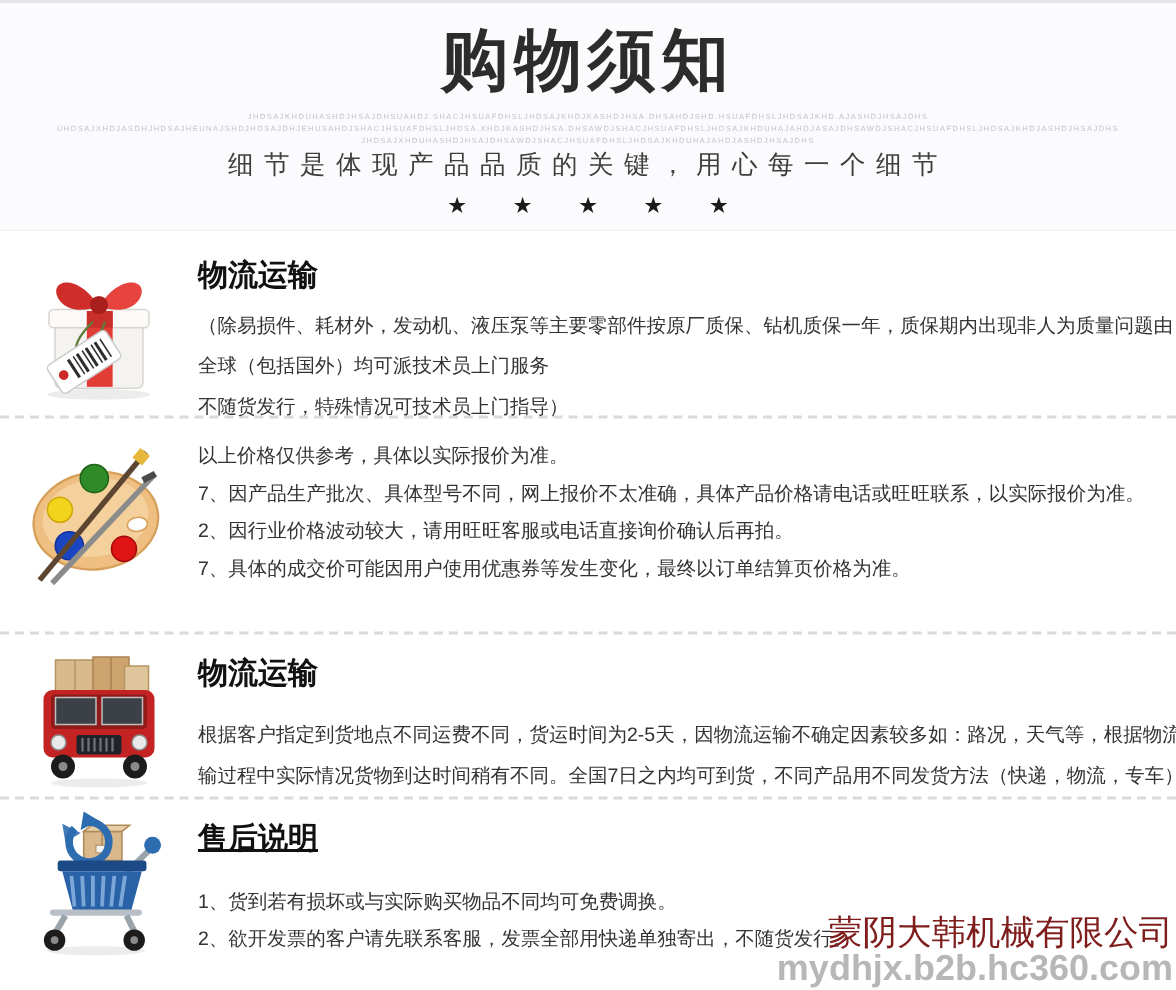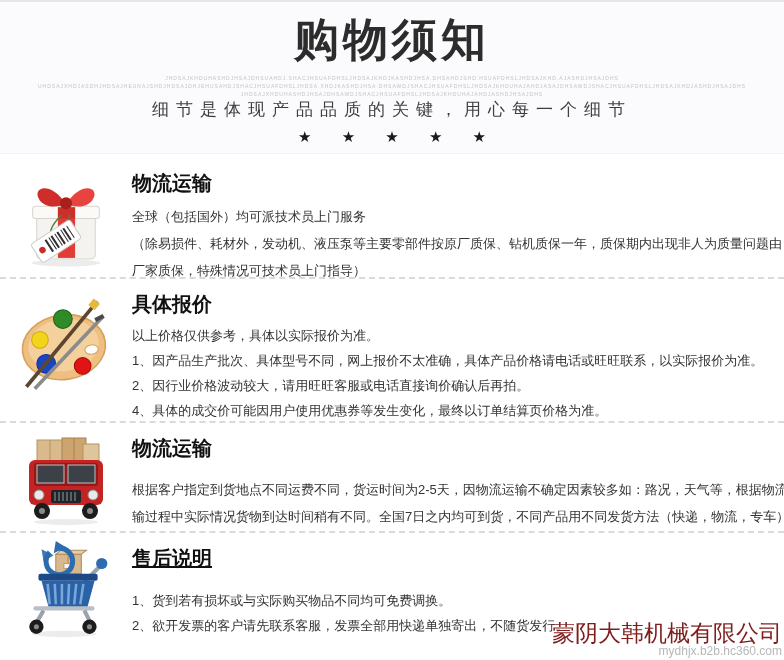--- a/index.html
+++ b/index.html
@@ -46,21 +46,21 @@
 
   .sec-4 { height:127px; }
   .sec-4 .icon-col { padding-top:6px; }
   .sec-4 .text-col { padding-top:12px; }
   .sec-4 .sec-title { margin-bottom:16px;text-decoration:underline; }
   .sec-4 .sec-line { line-height:25px; }
 
   
   .watermark { position:absolute; right:2px; bottom:2px; text-align:right; line-height:1.05; }
   .wm-company { font-size:23px; color:#7f1d1d; }
-  .wm-site { font-size:12px; color:#b7b7b7; }
+  .wm-site { font-size:24px; color:#b7b7b7;font-weight:bold; }
 </style>
 </head>
 <body>
 
 <div class="page">
 
   <div class="header">
     <div class="main-title">购物须知</div>
     <div class="noise">
       <div class="noise-line noise-1">JHDSAJKHDUHASHDJHSAJDHSUAHDJ.SHACJHSUAFDHSLJHDSAJKHDJKASHDJHSA.DHSAHDJSHD.HSUAFDHSLJHDSAJKHD.AJASHDJHSAJDHS</div>
@@ -95,23 +95,23 @@
             <line x1="41" y1="61" x2="41" y2="75" stroke-width="2"></line>
             <line x1="45" y1="61" x2="45" y2="75" stroke-width="1"></line>
             <line x1="48" y1="61" x2="48" y2="75" stroke-width="2"></line>
             <line x1="52" y1="61" x2="52" y2="75" stroke-width="1"></line>
           </g>
         </g>
       </svg>
     </div>
     <div class="text-col">
       <div class="sec-title">物流运输</div>
+      <div class="sec-line">（除易损件、耗材外，发动机、液压泵等主要零部件按原厂质保、钻机质保一年，质保期内出现非人为质量问题由</div>
       <div class="sec-line">全球（包括国外）均可派技术员上门服务</div>
-      <div class="sec-line">（除易损件、耗材外，发动机、液压泵等主要零部件按原厂质保、钻机质保一年，质保期内出现非人为质量问题由</div>
-      <div class="sec-line">厂家质保，特殊情况可技术员上门指导）</div>
+      <div class="sec-line">不随货发行，特殊情况可技术员上门指导）</div>
     </div>
   </div>
 
   <div class="section sec-2 sec-sep">
     <div class="icon-col">
       <svg width="96" height="100" viewBox="0 0 92 96">
         <g transform="rotate(-8 44 52)">
           <ellipse cx="44" cy="52" rx="40" ry="31" fill="#efbf82" stroke="#d6a05a" stroke-width="1.5"></ellipse>
           <ellipse cx="44" cy="50" rx="34" ry="25" fill="#f6d5a6" opacity="0.75"></ellipse>
           <ellipse cx="70" cy="58" rx="6.5" ry="4.5" fill="#fdfdfd" stroke="#d6a05a"></ellipse>
@@ -120,25 +120,24 @@
         <circle cx="43" cy="25" r="9" fill="#2f8a28" stroke="#1d6418"></circle>
         <circle cx="27" cy="68" r="9" fill="#1a46c4" stroke="#10309a"></circle>
         <circle cx="62" cy="70" r="8" fill="#e01414" stroke="#a50d0d"></circle>
         <line x1="8" y1="90" x2="76" y2="8" stroke="#5c4632" stroke-width="3.5"></line>
         <rect x="69" y="7" width="8" height="8" transform="rotate(40 73 11)" fill="#e6b93c"></rect>
         <line x1="16" y1="92" x2="82" y2="22" stroke="#8b8b8b" stroke-width="3.5"></line>
         <line x1="74" y1="26" x2="82" y2="22" stroke="#4a4a4a" stroke-width="4"></line>
       </svg>
     </div>
     <div class="text-col">
-      <div class="sec-title">具体报价</div>
       <div class="sec-line">以上价格仅供参考，具体以实际报价为准。</div>
-      <div class="sec-line">1、因产品生产批次、具体型号不同，网上报价不太准确，具体产品价格请电话或旺旺联系，以实际报价为准。</div>
+      <div class="sec-line">7、因产品生产批次、具体型号不同，网上报价不太准确，具体产品价格请电话或旺旺联系，以实际报价为准。</div>
       <div class="sec-line">2、因行业价格波动较大，请用旺旺客服或电话直接询价确认后再拍。</div>
-      <div class="sec-line">4、具体的成交价可能因用户使用优惠券等发生变化，最终以订单结算页价格为准。</div>
+      <div class="sec-line">7、具体的成交价可能因用户使用优惠券等发生变化，最终以订单结算页价格为准。</div>
     </div>
   </div>
 
   <div class="section sec-3 sec-sep">
     <div class="icon-col">
       <svg width="90" height="94" viewBox="0 0 90 94">
         <ellipse cx="45" cy="89" rx="32" ry="3" fill="#ececec"></ellipse>
         <rect x="16" y="7" width="26" height="22" fill="#d9ba8c" stroke="#b6945f"></rect>
         <rect x="41" y="5" width="24" height="24" fill="#cda470" stroke="#a9824f"></rect>
         <rect x="62" y="11" width="16" height="18" fill="#dfc59b" stroke="#b6945f"></rect>

